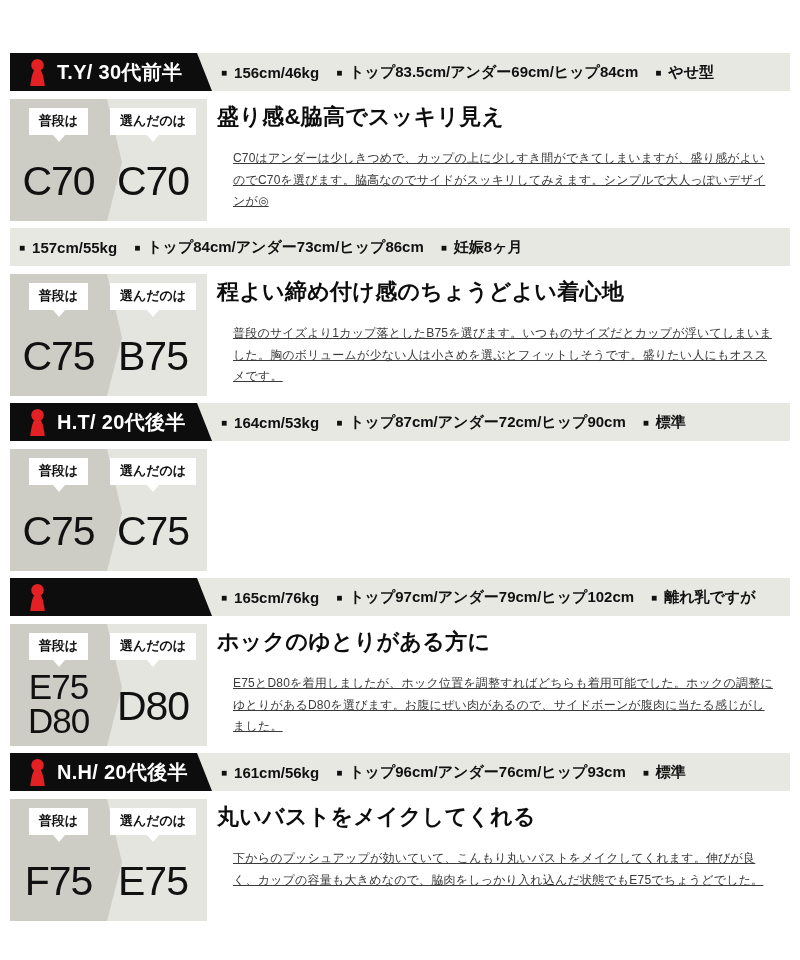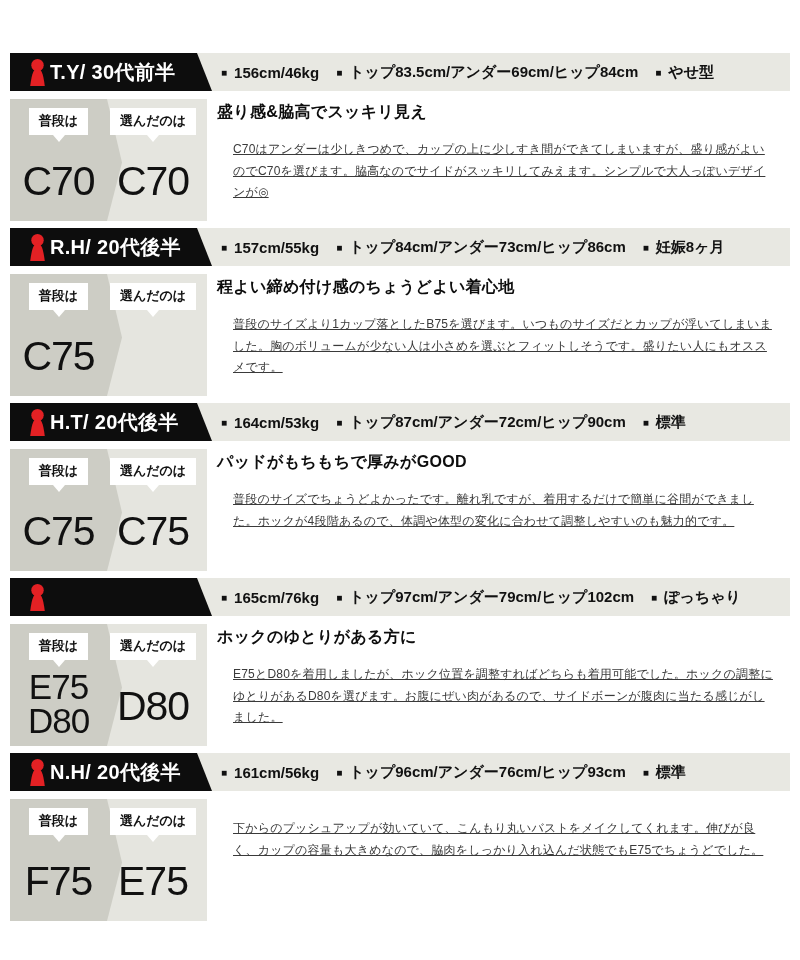--- a/index.html
+++ b/index.html
@@ -23,21 +23,21 @@
 
   
   .head-strip{
     position:relative;height:38px;background:var(--strip-bg);
     display:flex;align-items:center;
   }
   .name-bar{
     flex:0 0 auto;height:38px;width:202px;
     background:var(--bar-black);
     clip-path:polygon(0 0,calc(100% - 15px) 0,100% 100%,0 100%);
-    display:flex;align-items:center;gap:2px;
+    display:flex;align-items:center;gap:9px;
     padding-left:17px;padding-right:22px;
   }
   .person-icon{width:21px;height:27px;display:block;flex:0 0 auto;}
   .reviewer-name{
     color:#fff;font-size:20px;font-weight:bold;
     letter-spacing:0.3px;white-space:nowrap;
   }
   .stats{
     display:flex;align-items:center;gap:17px;margin-left:9px;
     font-size:15px;font-weight:bold;color:#111;white-space:nowrap;
@@ -76,21 +76,21 @@
   .size-value{
     flex:1;display:flex;align-items:center;justify-content:center;
     padding-top:6px;
     font-size:41px;font-weight:400;letter-spacing:-1px;
     line-height:0.98;color:#111;white-space:pre-line;text-align:center;
   }
   .size-value.two-line{font-size:35px;padding-top:2px;}
 
   .review-text{flex:1;margin-left:10px;padding-top:3px;min-width:0;}
   .review-title{
-    margin:0 0 8px;font-size:16px;font-weight:bold;color:#0d0d0d;
+    margin:0 0 8px;font-size:22px;font-weight:bold;color:#0d0d0d;
     letter-spacing:0.3px;
   }
   .review-body{
     margin:16px;font-size:12px;line-height:1.8;color:var(--body-text);
     letter-spacing:0.2px;
     text-decoration:underline;
   }
 </style>
 </head>
 <body>
@@ -134,27 +134,20 @@
         </div>
         <div class="review-text">
           <h3 class="review-title">盛り感&amp;脇高でスッキリ見え</h3>
           <p class="review-body">C70はアンダーは少しきつめで、カップの上に少しすき間ができてしまいますが、盛り感がよいのでC70を選びます。脇高なのでサイドがスッキリしてみえます。シンプルで大人っぽいデザインが◎</p>
         </div>
       </div>
     </section>
 
     <section class="review">
       <div class="head-strip">
-        <div class="name-bar">
-          <svg class="person-icon" viewBox="0 0 21 27" aria-hidden="true">
-            <circle cx="10.5" cy="6.2" r="6.2" fill="#e32124"></circle>
-            <path d="M10.5 9.5 C 6.8 9.5 5 13.5 3.2 27 L 17.8 27 C 16 13.5 14.2 9.5 10.5 9.5 Z" fill="#e32124"></path>
-          </svg>
-          <span class="reviewer-name">R.H/ 20代後半</span>
-        </div>
         <div class="stats">
           <span class="stat">
             <span class="sq">■</span>
             <span>157cm/55kg</span>
           </span>
           <span class="stat">
             <span class="sq">■</span>
             <span>トップ84cm/アンダー73cm/ヒップ86cm</span>
           </span>
           <span class="stat">
@@ -164,20 +157,21 @@
         </div>
       </div>
       <div class="body-row">
         <div class="size-panel">
           <div class="col col-usual">
             <div class="tag">普段は</div>
             <div class="size-value">C75</div>
           </div>
           <div class="col col-chosen">
             <div class="tag">選んだのは</div>
+            <div class="size-value">B75</div>
           </div>
         </div>
         <div class="review-text">
           <h3 class="review-title">程よい締め付け感のちょうどよい着心地</h3>
           <p class="review-body">普段のサイズより1カップ落としたB75を選びます。いつものサイズだとカップが浮いてしまいました。胸のボリュームが少ない人は小さめを選ぶとフィットしそうです。盛りたい人にもオススメです。</p>
         </div>
       </div>
     </section>
 
     <section class="review">
@@ -208,24 +202,20 @@
         <div class="size-panel">
           <div class="col col-usual">
             <div class="tag">普段は</div>
             <div class="size-value">C75</div>
           </div>
           <div class="col col-chosen">
             <div class="tag">選んだのは</div>
             <div class="size-value">C75</div>
           </div>
         </div>
-        <div class="review-text">
-          <h3 class="review-title">パッドがもちもちで厚みがGOOD</h3>
-          <p class="review-body">普段のサイズでちょうどよかったです。離れ乳ですが、着用するだけで簡単に谷間ができました。ホックが4段階あるので、体調や体型の変化に合わせて調整しやすいのも魅力的です。</p>
-        </div>
       </div>
     </section>
 
     <section class="review">
       <div class="head-strip">
         <div class="name-bar">
           <svg class="person-icon" viewBox="0 0 21 27" aria-hidden="true">
             <circle cx="10.5" cy="6.2" r="6.2" fill="#e32124"></circle>
             <path d="M10.5 9.5 C 6.8 9.5 5 13.5 3.2 27 L 17.8 27 C 16 13.5 14.2 9.5 10.5 9.5 Z" fill="#e32124"></path>
           </svg>
@@ -234,21 +224,21 @@
           <span class="stat">
             <span class="sq">■</span>
             <span>165cm/76kg</span>
           </span>
           <span class="stat">
             <span class="sq">■</span>
             <span>トップ97cm/アンダー79cm/ヒップ102cm</span>
           </span>
           <span class="stat">
             <span class="sq">■</span>
-            <span>ぽっちゃり</span>
+            <span>離れ乳ですが</span>
           </span>
         </div>
       </div>
       <div class="body-row">
         <div class="size-panel">
           <div class="col col-usual">
             <div class="tag">普段は</div>
             <div class="size-value two-line">E75
 D80</div>
           </div>
@@ -293,17 +283,18 @@
           <div class="col col-usual">
             <div class="tag">普段は</div>
             <div class="size-value">F75</div>
           </div>
           <div class="col col-chosen">
             <div class="tag">選んだのは</div>
             <div class="size-value">E75</div>
           </div>
         </div>
         <div class="review-text">
+          <h3 class="review-title">丸いバストをメイクしてくれる</h3>
           <p class="review-body">下からのプッシュアップが効いていて、こんもり丸いバストをメイクしてくれます。伸びが良く、カップの容量も大きめなので、脇肉をしっかり入れ込んだ状態でもE75でちょうどでした。</p>
         </div>
       </div>
     </section>
   </div>
 
 </body></html>

